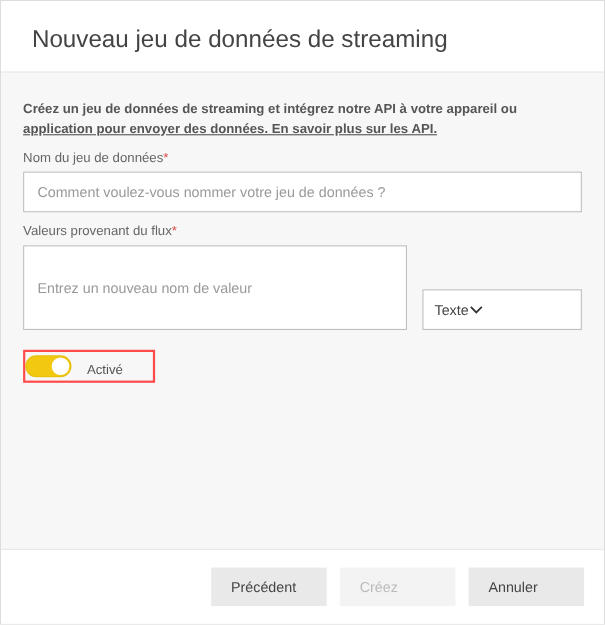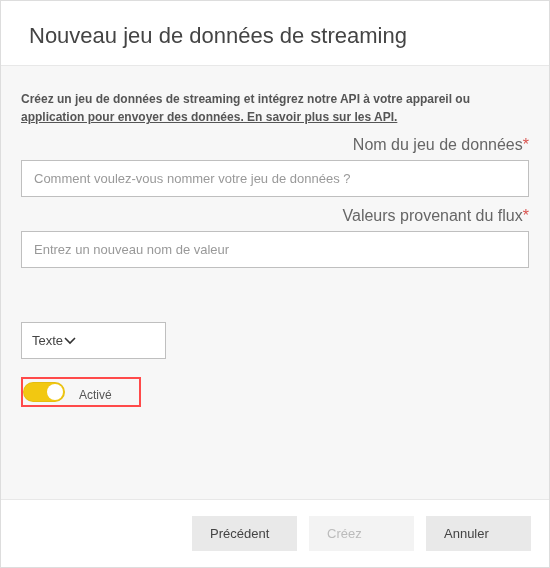--- a/index.html
+++ b/index.html
@@ -37,44 +37,42 @@
     color: #555;
     line-height: 1.5;
     font-weight: bold;
   }
   .description .link {
     text-decoration: underline;
     color: #555;
     cursor: default;
   }
   .field-label {
-    font-size: 16px;
+    font-size: 12px;
     color: #666;
     margin-bottom: 6px;
     margin-top: 10px;
-    text-align: right;
   }
   .required {
     color: #d9534f;
   }
   .text-input {
     width: 100%;
     border: 1px solid #bfbfbf;
     background: #fff;
     padding: 10px 12px;
     font-size: 13px;
     color: #333;
     outline: none;
   }
   .text-input::placeholder { color: #999; }
   .value-row {
     display: flex;
     gap: 14px;
     align-items: stretch;
-    flex-direction: column;
   }
   .value-name {
     flex: 1;
   }
   .value-type {
     width: 145px;
     border: 1px solid #bfbfbf;
     background: #fff;
     padding: 10px 10px;
     font-size: 13px;

